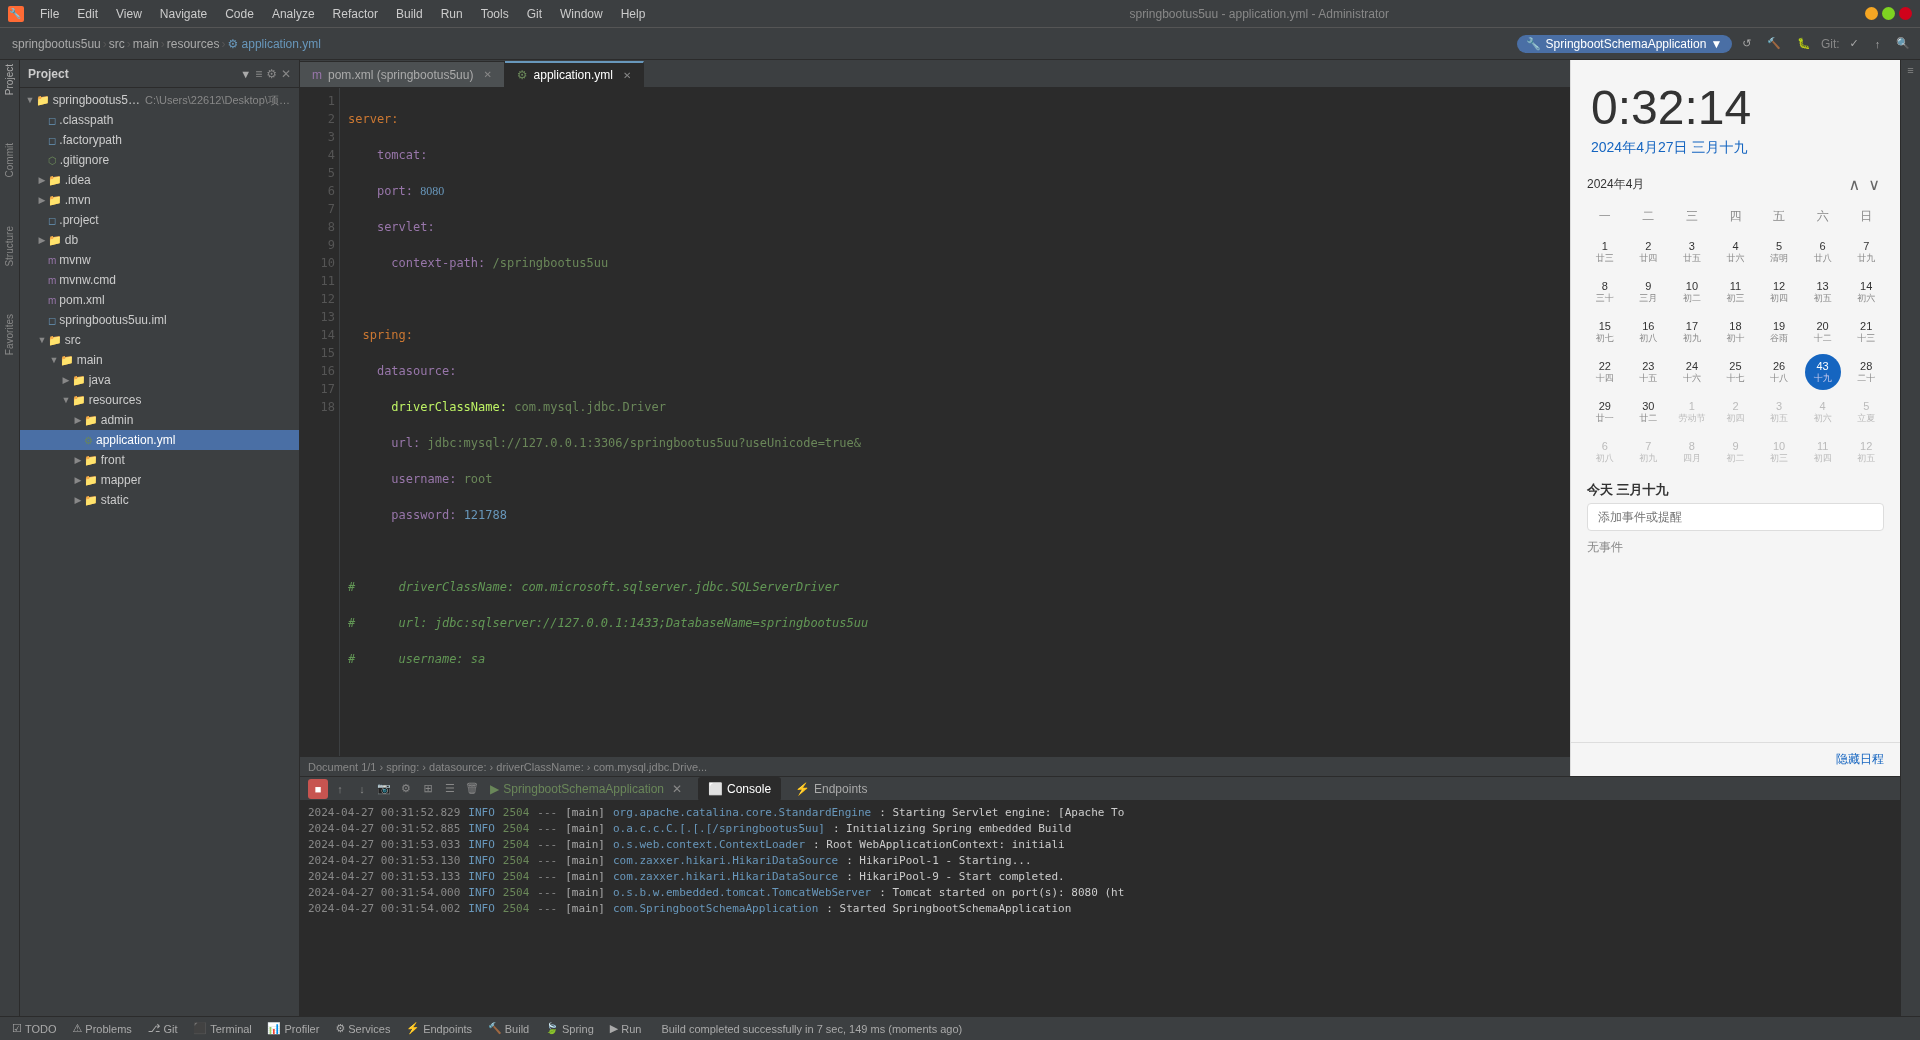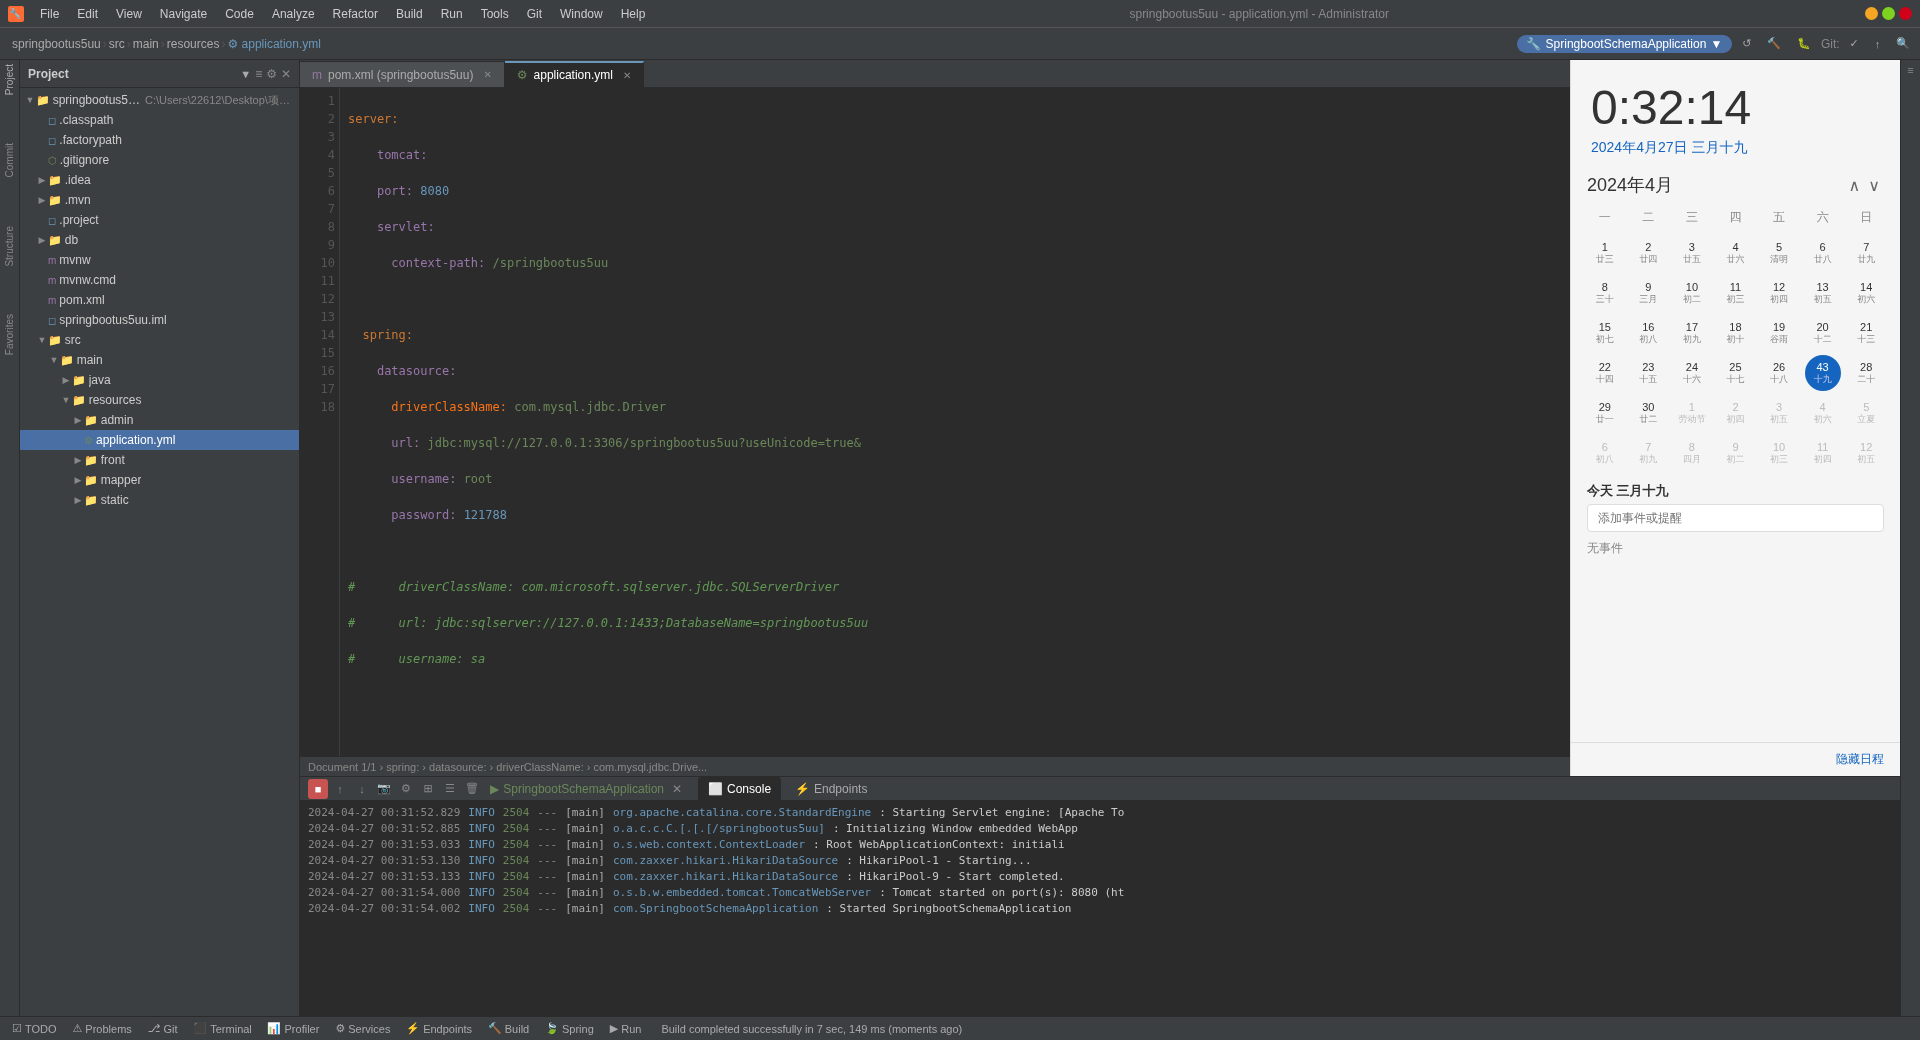--- a/index.html
+++ b/index.html
@@ -53,21 +53,21 @@
     .code-line { display: block; height: 18px; }
     .cm-comment { color: #629755; font-style: italic; }
     .editor-status-bar { height: 20px; background: #3c3f41; display: flex; align-items: center; padding: 0 8px; gap: 4px; color: #888; font-size: 11px; border-top: 1px solid #2b2b2b; }
 
     
     .calendar-panel { width: 330px; background: #f5f5f5; color: #333; display: flex; flex-direction: column; border-left: 1px solid #ddd; }
     .clock { padding: 20px 20px 8px 20px; }
     .clock-time { font-size: 48px; font-weight: 300; color: #333; }
     .clock-date { font-size: 14px; color: #1565c0; margin-top: 4px; }
     .calendar-nav { display: flex; align-items: center; padding: 8px 16px; }
-    .calendar-month-title { font-size: 18px; color: #333; flex: 1; }
+    .calendar-month-title { font-size: 12px; color: #333; flex: 1; }
     .calendar-nav-btn { background: none; border: none; color: #666; cursor: pointer; font-size: 16px; padding: 2px 4px; }
     .calendar-grid { padding: 0 12px; }
     .calendar-header-row { display: grid; grid-template-columns: repeat(7, 1fr); text-align: center; margin-bottom: 4px; }
     .calendar-header-cell { font-size: 12px; color: #888; padding: 4px 0; }
     .calendar-row { display: grid; grid-template-columns: repeat(7, 1fr); text-align: center; margin-bottom: 2px; }
     .calendar-cell { padding: 2px; font-size: 11px; cursor: pointer; border-radius: 50%; width: 36px; height: 36px; display: flex; flex-direction: column; align-items: center; justify-content: center; margin: 1px auto; }
     .calendar-cell.today { background: #1565c0; color: white; border-radius: 50%; }
     .calendar-cell.other-month { color: #bbb; }
     .calendar-cell .lunar { font-size: 9px; color: #888; }
     .calendar-cell.today .lunar { color: #cce; }
@@ -338,27 +338,27 @@
               <div>13</div>
               <div>14</div>
               <div>15</div>
             <div>16</div>
               <div>17</div>
               <div>18</div>
           </div>
           <div class="code-area">
 <span class="code-line"><span style="color:#cc7832;">server:</span></span>
 <span class="code-line">    <span style="color:#9876aa;">tomcat:</span></span>
-<span class="code-line">    <span style="color:#9876aa;">port:</span> <span style="color:#6897bb;">8080</span></span>
+<span class="code-line">    <span style="color:#9876aa;">port:</span> <span style="color:#6897bb;font-family:Liberation Serif, serif;">8080</span></span>
 <span class="code-line">    <span style="color:#9876aa;">servlet:</span></span>
 <span class="code-line">      <span style="color:#9876aa;">context-path:</span> <span style="color:#6a8759;">/springbootus5uu</span></span>
 <span class="code-line"></span>
 <span class="code-line">  <span style="color:#cc7832;">spring:</span></span>
 <span class="code-line">    <span style="color:#9876aa;">datasource:</span></span>
-<span class="code-line">      <span style="color:#f97316;text-align:center;">driverClassName:</span> <span style="color:#6a8759;">com.mysql.jdbc.Driver</span></span>
+<span class="code-line">      <span style="color:#bef264;text-align:center;">driverClassName:</span> <span style="color:#6a8759;">com.mysql.jdbc.Driver</span></span>
 <span class="code-line">      <span style="color:#9876aa;">url:</span> <span style="color:#6a8759;">jdbc:mysql://127.0.0.1:3306/springbootus5uu?useUnicode=true&amp;</span></span>
 <span class="code-line">      <span style="color:#9876aa;">username:</span> <span style="color:#6a8759;">root</span></span>
 <span class="code-line">      <span style="color:#9876aa;">password:</span> <span style="color:#6897bb;">121788</span></span>
 <span class="code-line"></span>
 <span class="code-line cm-comment">#      driverClassName: com.microsoft.sqlserver.jdbc.SQLServerDriver</span>
 <span class="code-line cm-comment">#      url: jdbc:sqlserver://127.0.0.1:1433;DatabaseName=springbootus5uu</span>
 <span class="code-line cm-comment">#      username: sa</span>
           </div>
         </div>
         <div class="editor-status-bar">
@@ -620,21 +620,21 @@
           <span class="log-class">org.apache.catalina.core.StandardEngine</span>
           <span class="log-msg">: Starting Servlet engine: [Apache To</span>
         </div>
         <div class="log-line">
           <span class="log-time">2024-04-27 00:31:52.885</span>
           <span class="log-level-info">INFO</span>
           <span class="log-pid">2504</span>
           <span style="color:#888;">---</span>
           <span class="log-thread">[main]</span>
           <span class="log-class">o.a.c.c.C.[.[.[/springbootus5uu]</span>
-          <span class="log-msg">: Initializing Window embedded WebApp</span>
+          <span class="log-msg">: Initializing Spring embedded Build</span>
         </div>
         <div class="log-line">
           <span class="log-time">2024-04-27 00:31:53.033</span>
           <span class="log-level-info">INFO</span>
           <span class="log-pid">2504</span>
           <span style="color:#888;">---</span>
           <span class="log-thread">[main]</span>
           <span class="log-class">o.s.web.context.ContextLoader</span>
           <span class="log-msg">: Root WebApplicationContext: initiali</span>
         </div>

